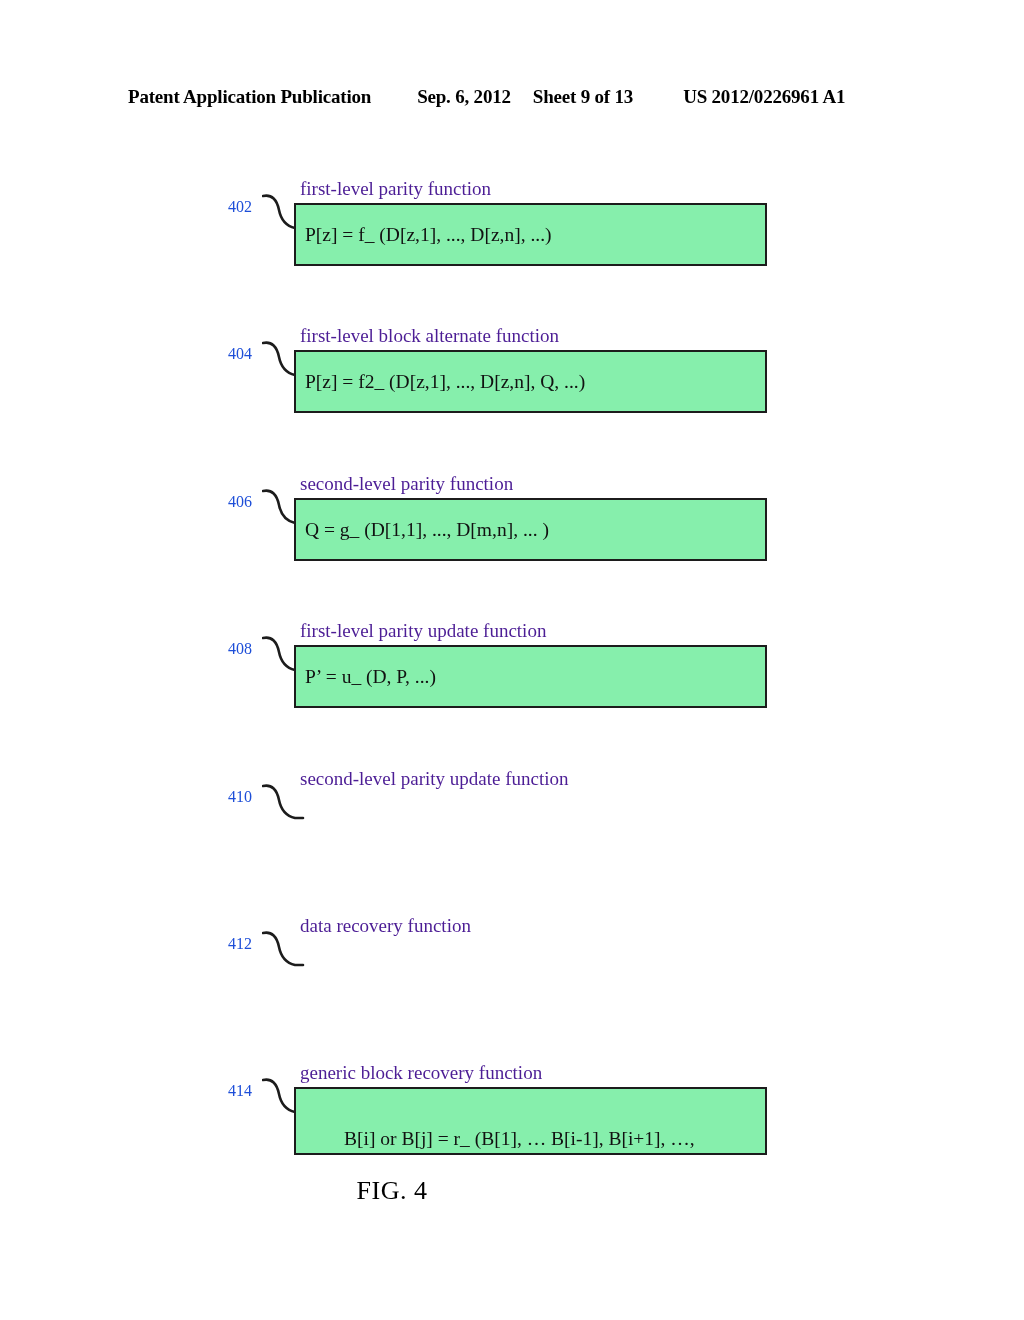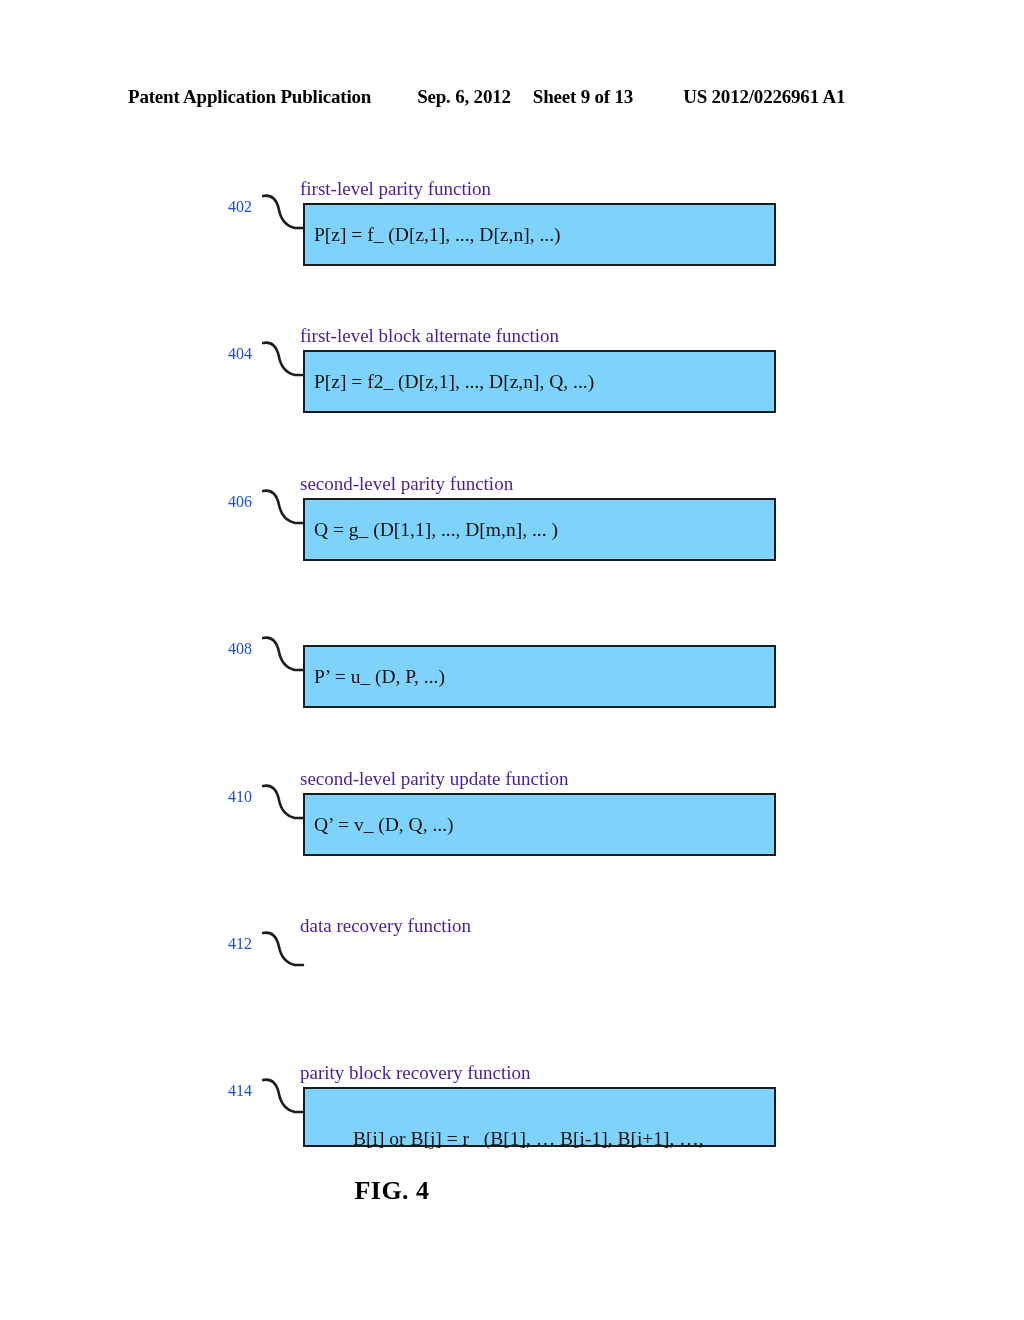--- a/index.html
+++ b/index.html
@@ -56,30 +56,30 @@
     left: 300px;
     top: 0px;
     font-size: 19px;
     font-family: "Liberation Serif", serif;
     white-space: nowrap;
     color: #4c1d95;
   }
 
   .fn-box {
     position: absolute;
-    left: 303px;
+    left: 294px;
     top: 25px;
     width: 473px;
     height: 63px;
     border: 2px solid #1c1c1c;
     box-sizing: border-box;
-    background: #7dd3fc;
+    background: #86efac;
   }
   .fn-box.tall {
-    height: 60px;
+    height: 68px;
   }
 
   .fn-formula {
     position: absolute;
     left: 9px;
     top: 50%;
     transform: translateY(-50%);
     font-size: 19.5px;
     font-family: "Liberation Serif", serif;
     white-space: pre;
@@ -116,21 +116,21 @@
   .fn-leader svg { display: block; }
 
   
   .fig-label {
     position: absolute;
     top: 1176px;
     left: 0;
     width: 912px;
     text-align: center;
     font-family: "Liberation Serif", serif;
-    font-weight: bold;
+    font-weight: normal;
     font-size: 26px;
     letter-spacing: 0.5px;
   }
   .fig-label .inner {
     display: inline-block;
     margin-left: -128px;
   }
 </style>
 </head>
 <body>
@@ -177,56 +177,54 @@
       <svg width="50" height="60" viewBox="0 0 50 60">
         <path d="M1,6 C10,4 15,10 17,20 C19,30 24,36 33,38 L41,38" fill="none" stroke="#1c1c1c" stroke-width="2.6" stroke-linecap="round"></path>
       </svg>
     </div>
     <div class="fn-box">
       <div class="fn-formula">Q = g_ (D[1,1], ..., D[m,n], ... )</div>
     </div>
   </div>
 
   <div class="fn-block" style="top:620px;">
+    <div class="fn-caption">first-level parity update function</div>
     <div class="fn-ref">408</div>
     <div class="fn-leader">
       <svg width="50" height="60" viewBox="0 0 50 60">
         <path d="M1,6 C10,4 15,10 17,20 C19,30 24,36 33,38 L41,38" fill="none" stroke="#1c1c1c" stroke-width="2.6" stroke-linecap="round"></path>
       </svg>
     </div>
     <div class="fn-box">
       <div class="fn-formula">P’ = u_ (D, P, ...)</div>
     </div>
   </div>
 
   <div class="fn-block" style="top:768px;">
     <div class="fn-caption">second-level parity update function</div>
     <div class="fn-ref">410</div>
     <div class="fn-leader">
       <svg width="50" height="60" viewBox="0 0 50 60">
         <path d="M1,6 C10,4 15,10 17,20 C19,30 24,36 33,38 L41,38" fill="none" stroke="#1c1c1c" stroke-width="2.6" stroke-linecap="round"></path>
       </svg>
     </div>
-    <div class="fn-box">
-      <div class="fn-formula">Q’ = v_ (D, Q, ...)</div>
-    </div>
   </div>
 
   <div class="fn-block" style="top:915px;">
     <div class="fn-caption">data recovery function</div>
     <div class="fn-ref">412</div>
     <div class="fn-leader">
       <svg width="50" height="60" viewBox="0 0 50 60">
         <path d="M1,6 C10,4 15,10 17,20 C19,30 24,36 33,38 L41,38" fill="none" stroke="#1c1c1c" stroke-width="2.6" stroke-linecap="round"></path>
       </svg>
     </div>
   </div>
 
   <div class="fn-block" style="top:1062px;">
-    <div class="fn-caption">parity block recovery function</div>
+    <div class="fn-caption">generic block recovery function</div>
     <div class="fn-ref">414</div>
     <div class="fn-leader">
       <svg width="50" height="60" viewBox="0 0 50 60">
         <path d="M1,6 C10,4 15,10 17,20 C19,30 24,36 33,38 L41,38" fill="none" stroke="#1c1c1c" stroke-width="2.6" stroke-linecap="round"></path>
       </svg>
     </div>
     <div class="fn-box tall">
       <div class="fn-formula">
         <span>B[i] or B[j] = r_ (B[1], … B[i-1], B[i+1], …,</span>
       </div>

